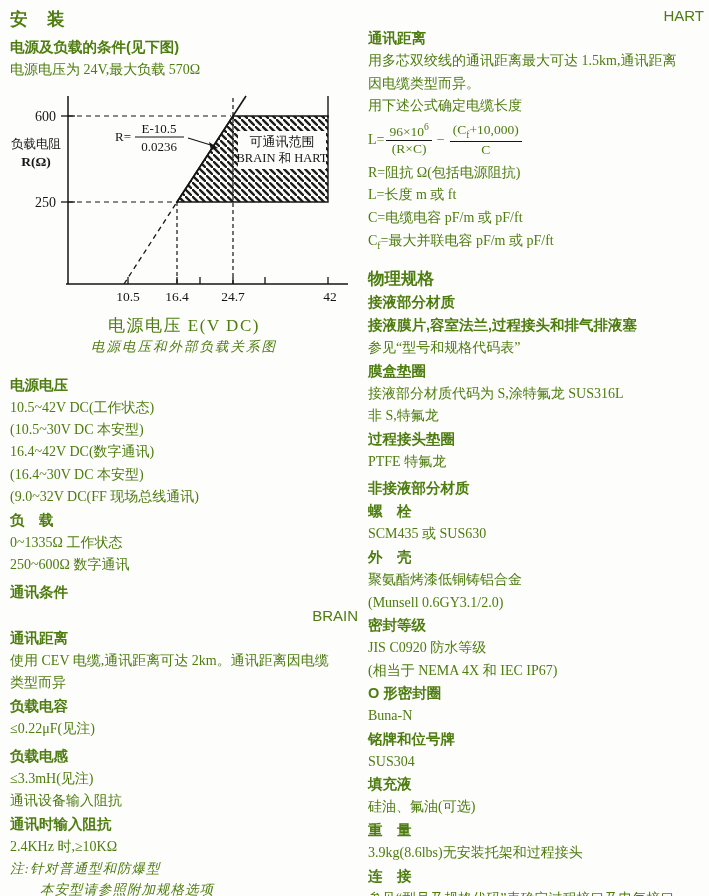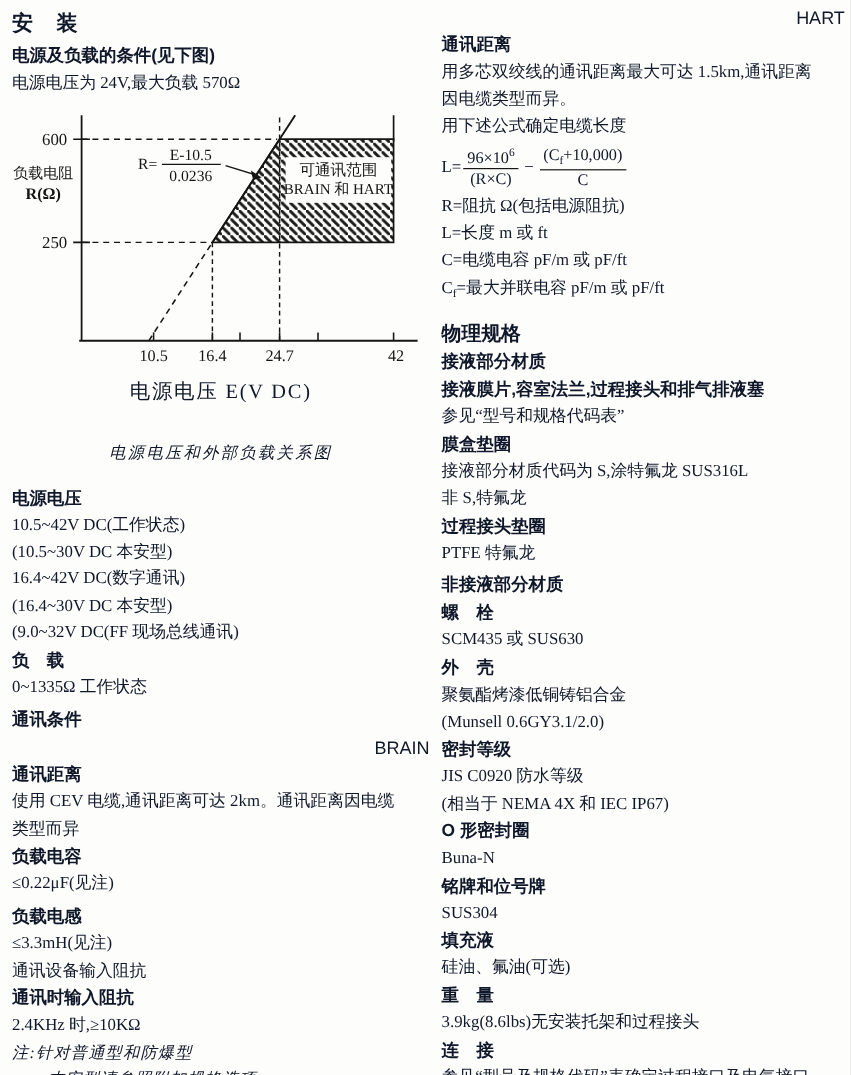--- a/index.html
+++ b/index.html
@@ -1,34 +1,34 @@
 <!DOCTYPE html>
 <html><head>
 <meta charset="utf-8">
 <style>
   html,body{margin:0;padding:0;background:#e8e8e8;}
   .page{
     position:relative;width:709px;height:896px;background:#fdfdfb;
-    color:#0f172a;overflow:hidden;
+    color:#4d7c0f;overflow:hidden;
     font-family:"Liberation Serif","DejaVu Serif",serif;
     border-right:1px solid #9a9a9a;
   }
   .col-left{position:absolute;left:10px;top:6px;width:348px;}
   .col-right{position:absolute;left:368px;top:4px;width:336px;}
   .h1{font-family:"Liberation Sans","DejaVu Sans",sans-serif;font-weight:bold;font-size:17.5px;letter-spacing:1px;line-height:26px;margin-bottom:4px;}
   .h2{font-family:"Liberation Sans","DejaVu Sans",sans-serif;font-weight:bold;font-size:14.5px;line-height:23px;}
   .h2.big{font-size:16.5px;line-height:26px;margin-top:8px;}
   .latin{font-family:"Liberation Sans","DejaVu Sans",sans-serif;font-size:15px;line-height:23px;text-align:right;}
   .t{font-size:14px;line-height:22.6px;}
   .t.sp{line-height:22.4px;}
   .note{font-style:italic;font-size:13.5px;line-height:21px;letter-spacing:1px;}
   .note.ind{padding-left:30px;}
   .chart-wrap{margin-top:2px;}
   .xlabel{text-align:center;font-size:17px;letter-spacing:1.5px;line-height:21px;margin-top:1px;}
-  .caption{text-align:center;font-style:italic;font-size:13.5px;letter-spacing:2px;line-height:22px;margin-bottom:16px;margin-top:30px;}
+  .caption{text-align:center;font-style:italic;font-size:13.5px;letter-spacing:2px;line-height:22px;margin-bottom:16px;}
   .mt{margin-top:4px;}
   .formula{display:flex;align-items:center;font-size:14px;height:44px;}
   .frac{display:inline-flex;flex-direction:column;align-items:center;font-size:13.5px;line-height:1.2;margin:0 2px;}
   .frac .num{border-bottom:1px solid #151515;padding:0 3px;}
   .frac .den{padding:0 3px;}
   .op{margin:0 3px;}
   sub,sup{font-size:9.5px;}
   svg text{fill:#151515;}
 </style>
 </head>
@@ -100,20 +100,21 @@
     </div>
 
     <div class="h2">电源电压</div>
     <div class="t sp">10.5~42V DC(工作状态)</div>
     <div class="t sp">(10.5~30V DC 本安型)</div>
     <div class="t sp">16.4~42V DC(数字通讯)</div>
     <div class="t sp">(16.4~30V DC 本安型)</div>
     <div class="t sp">(9.0~32V DC(FF 现场总线通讯)</div>
     <div class="h2">负　载</div>
     <div class="t">0~1335Ω 工作状态</div>
+    <div class="t">250~600Ω 数字通讯</div>
     <div class="h2 mt">通讯条件</div>
     <div class="latin">BRAIN</div>
     <div class="h2">通讯距离</div>
     <div class="t">使用 CEV 电缆,通讯距离可达 2km。通讯距离因电缆</div>
     <div class="t">类型而异</div>
     <div class="h2">负载电容</div>
     <div class="t">≤0.22μF(见注)</div>
     <div class="h2 mt">负载电感</div>
     <div class="t">≤3.3mH(见注)</div>
     <div class="t">通讯设备输入阻抗</div>

